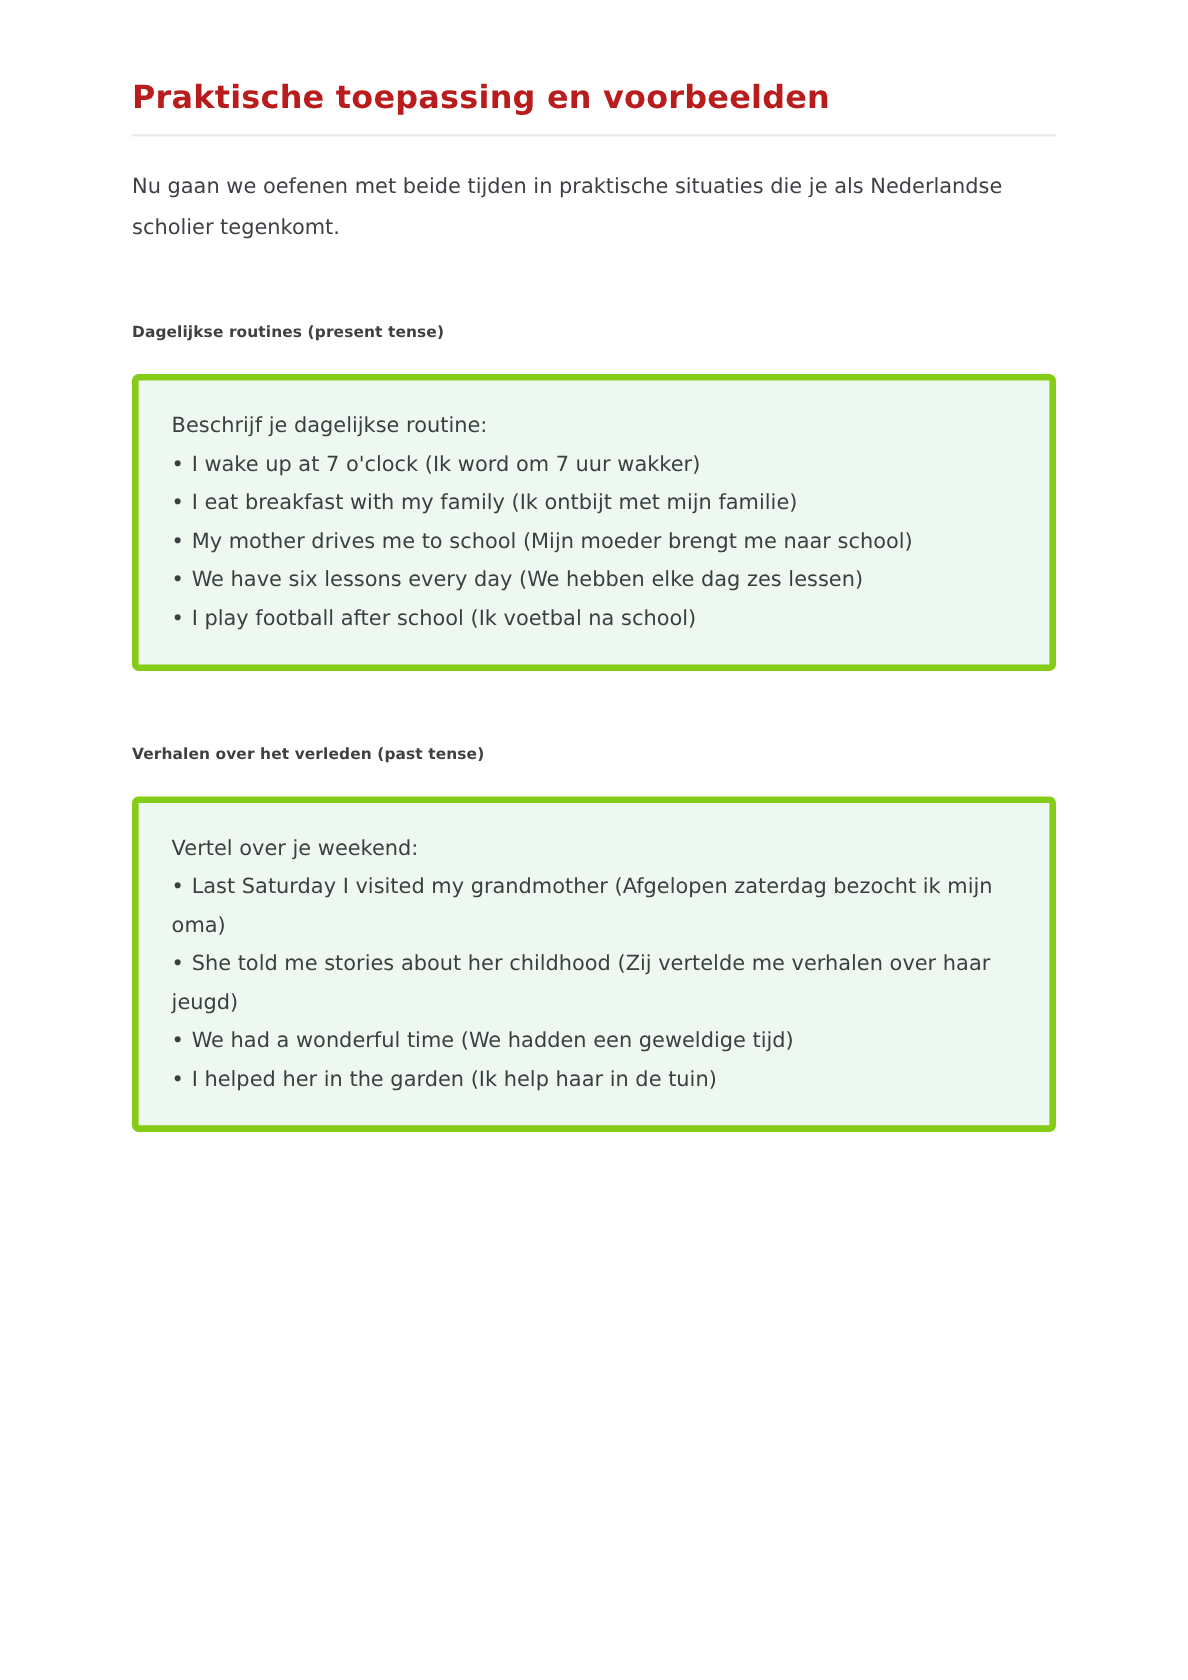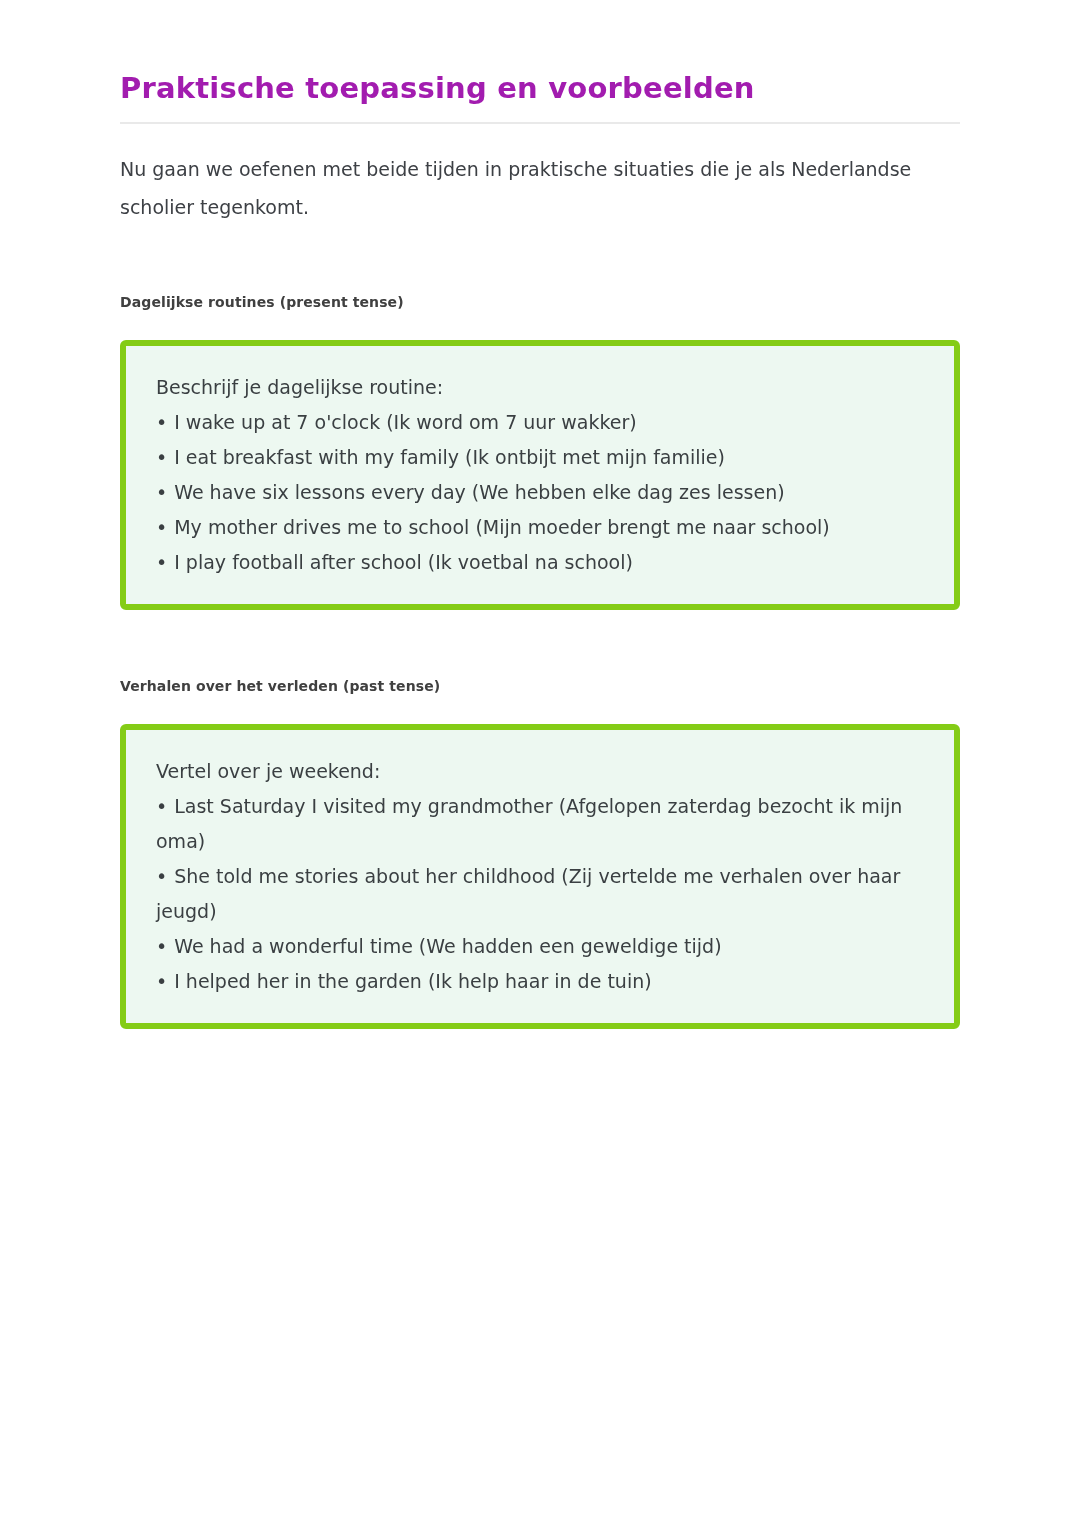--- a/index.html
+++ b/index.html
@@ -14,21 +14,21 @@
     position: relative;
   }
   .content {
     width: 840px;
     padding-top: 70px;
     margin-left: 120px;
   }
   h1.page-title {
     font-size: 29px;
     font-weight: 700;
-    color: #a21caf;
+    color: #b91c1c;
     line-height: 1.25;
     letter-spacing: 0.2px;
   }
   .divider {
     border: none;
     border-top: 2px solid #e9e9e9;
     margin-top: 16px;
     margin-bottom: 0;
     width: 100%;
   }
@@ -72,22 +72,22 @@
     <hr class="divider">
 
     <p class="intro">Nu gaan we oefenen met beide tijden in praktische situaties die je als Nederlandse scholier tegenkomt.</p>
 
     <h3 class="section-heading">Dagelijkse routines (present tense)</h3>
 
     <div class="example-box">
       <p>Beschrijf je dagelijkse routine:</p>
       <p><span class="bullet">•</span><span>I wake up at 7 o'clock (Ik word om 7 uur wakker)</span></p>
       <p><span class="bullet">•</span><span>I eat breakfast with my family (Ik ontbijt met mijn familie)</span></p>
+      <p><span class="bullet">•</span><span>My mother drives me to school (Mijn moeder brengt me naar school)</span></p>
       <p><span class="bullet">•</span><span>We have six lessons every day (We hebben elke dag zes lessen)</span></p>
-      <p><span class="bullet">•</span><span>My mother drives me to school (Mijn moeder brengt me naar school)</span></p>
       <p><span class="bullet">•</span><span>I play football after school (Ik voetbal na school)</span></p>
     </div>
 
     <h3 class="section-heading">Verhalen over het verleden (past tense)</h3>
 
     <div class="example-box">
       <p>Vertel over je weekend:</p>
       <p><span class="bullet">•</span><span>Last Saturday I visited my grandmother (Afgelopen zaterdag bezocht ik mijn oma)</span></p>
       <p><span class="bullet">•</span><span>She told me stories about her childhood (Zij vertelde me verhalen over haar jeugd)</span></p>
       <p><span class="bullet">•</span><span>We had a wonderful time (We hadden een geweldige tijd)</span></p>

